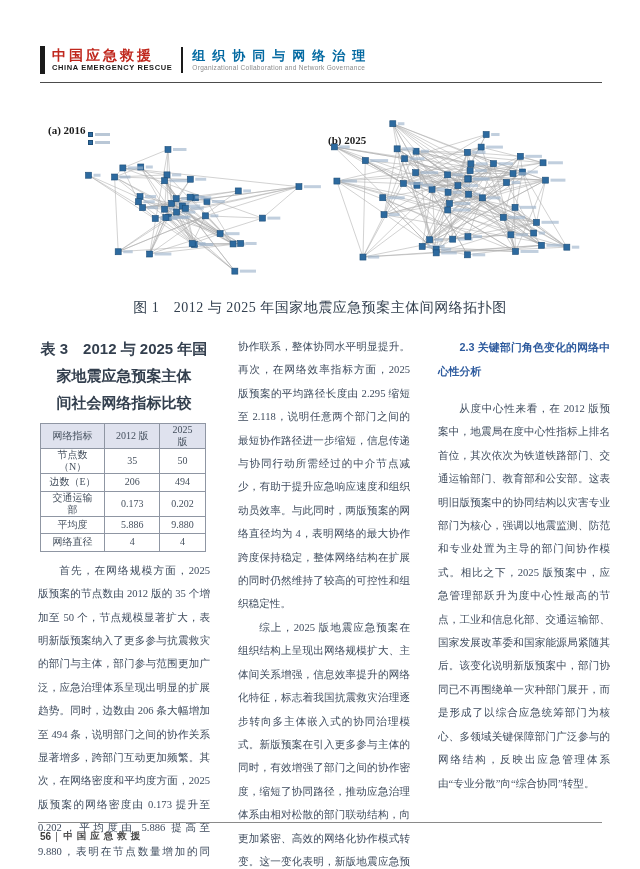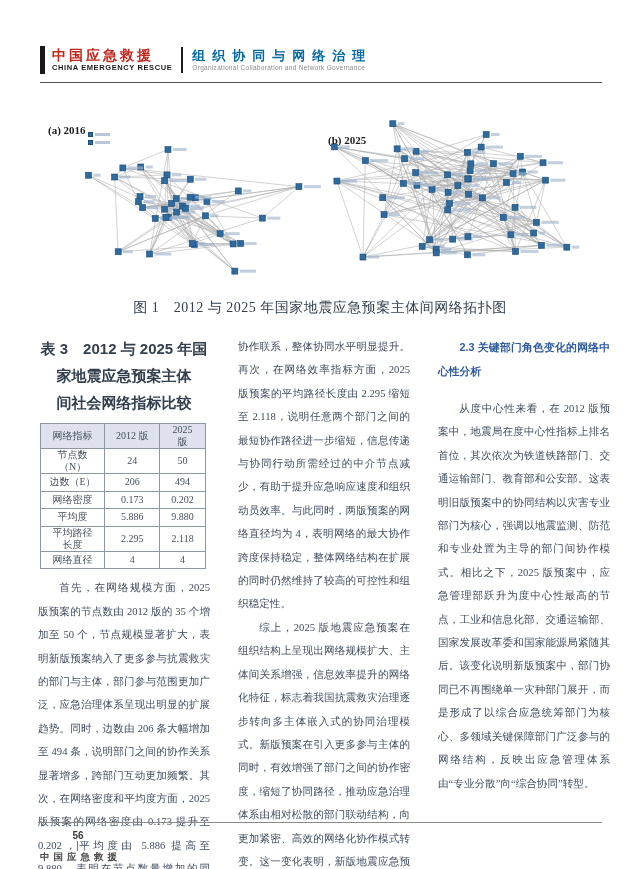--- a/index.html
+++ b/index.html
@@ -101,21 +101,21 @@
   }
 
   
   .foot-rule {
     position:absolute; left:38px; right:38px; top:822px;
     border-top:1px solid #8a8a8a;
   }
   .footer {
     position:absolute; left:40px; top:830px; display:flex; align-items:center;
     font-family:"Liberation Sans","DejaVu Sans",sans-serif;
-    font-size:10px; color:#3c3c3c;flex-direction:column;
+    font-size:10px; color:#3c3c3c;
   }
   .footer .pageno { font-weight:bold; margin-right:5px; }
   .footer .fdiv { width:1px; height:10px; background:#777; margin-right:6px; }
   .footer .fjournal { font-weight:bold; letter-spacing:4px; font-size:9.5px; color:#4a4a4a; }
 
   svg { display:block; }
 </style>
 </head>
 <body>
 
@@ -636,42 +636,37 @@
     <thead>
         <tr>
           <th style="width: 70px;">网络指标</th>
           <th style="width: 60px;">2012 版</th>
           <th style="width: 48px;">2025 版</th>
         </tr>
       </thead>
     <tbody>
         <tr>
           <td>节点数（N）</td>
-          <td>24</td>
+          <td>35</td>
           <td>50</td>
         </tr>
         <tr>
           <td>边数（E）</td>
           <td>206</td>
           <td>494</td>
         </tr>
         <tr>
-          <td>网络密度</td>
+          <td>交通运输部</td>
           <td>0.173</td>
           <td>0.202</td>
         </tr>
         <tr>
           <td>平均度</td>
           <td>5.886</td>
           <td>9.880</td>
-        </tr>
-        <tr>
-          <td>平均路径长度</td>
-          <td>2.295</td>
-          <td>2.118</td>
         </tr>
         <tr>
           <td>网络直径</td>
           <td>4</td>
           <td>4</td>
         </tr>
       </tbody>
   </table>
   <p class="para-after-table">首先，在网络规模方面，2025 版预案的节点数由 2012 版的 35 个增加至 50 个，节点规模显著扩大，表明新版预案纳入了更多参与抗震救灾的部门与主体，部门参与范围更加广泛，应急治理体系呈现出明显的扩展趋势。同时，边数由 206 条大幅增加至 494 条，说明部门之间的协作关系显著增多，跨部门互动更加频繁。其次，在网络密度和平均度方面，2025 版预案的网络密度由 0.173 提升至 0.202，平均度由 5.886 提高至 9.880，表明在节点数量增加的同时，部门之间形成了更加紧密的协同结构。这意味着新版预案不仅引入了更多部门参与抗震救灾，还通过制度设计强化了部门之间的</p>
 </div>

